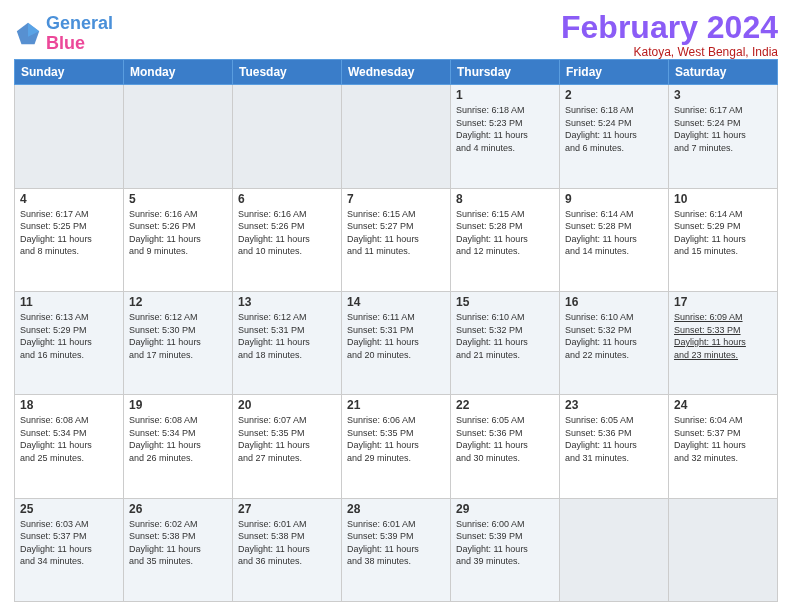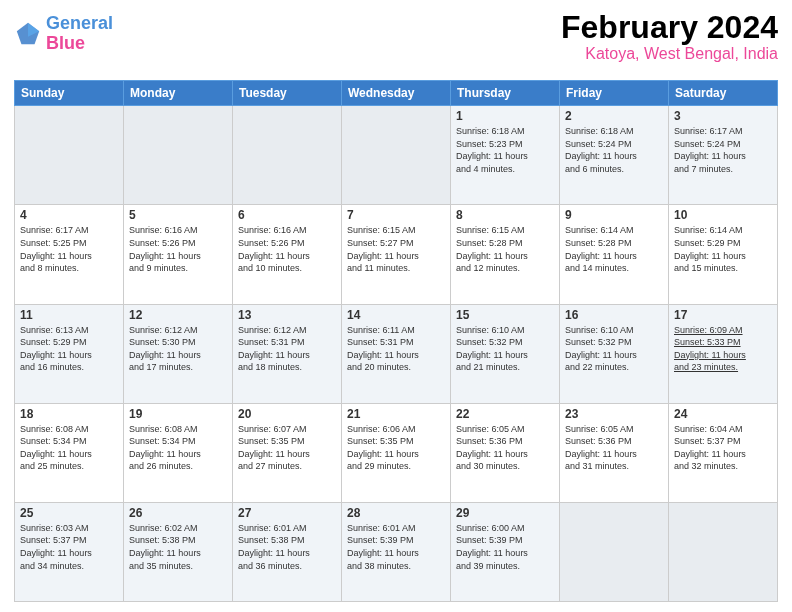--- a/index.html
+++ b/index.html
@@ -14,21 +14,21 @@
       width: 792px;
       height: 612px;
       padding: 10px 14px;
       display: flex;
       flex-direction: column;
     }
     .header {
       display: flex;
       justify-content: space-between;
       align-items: flex-start;
-      margin-bottom: 17px;
+      margin-bottom: 0;
     }
     .logo {
       display: flex;
       align-items: center;
       gap: 4px;
       margin-top: 4px;
     }
     .logo-text {
       font-size: 18px;
       font-weight: bold;
@@ -41,26 +41,26 @@
     .logo-icon {
       width: 28px;
       height: 28px;
     }
     .title-block {
       text-align: right;
     }
     .month-title {
       font-size: 32px;
       font-weight: bold;
-      color: #000000;
+      color: #8b5cf6;
       line-height: 1.1;
     }
     .location {
-      font-size: 16px;
-      color: #ec4899;
+      font-size: 12px;
+      color: #b91c1c;
     }
     .calendar {
       width: 100%;
       border-collapse: collapse;
       flex: 1;
     }
     .calendar th {
       background: #3a7dc9;
       color: #fff;
       font-size: 12px;

